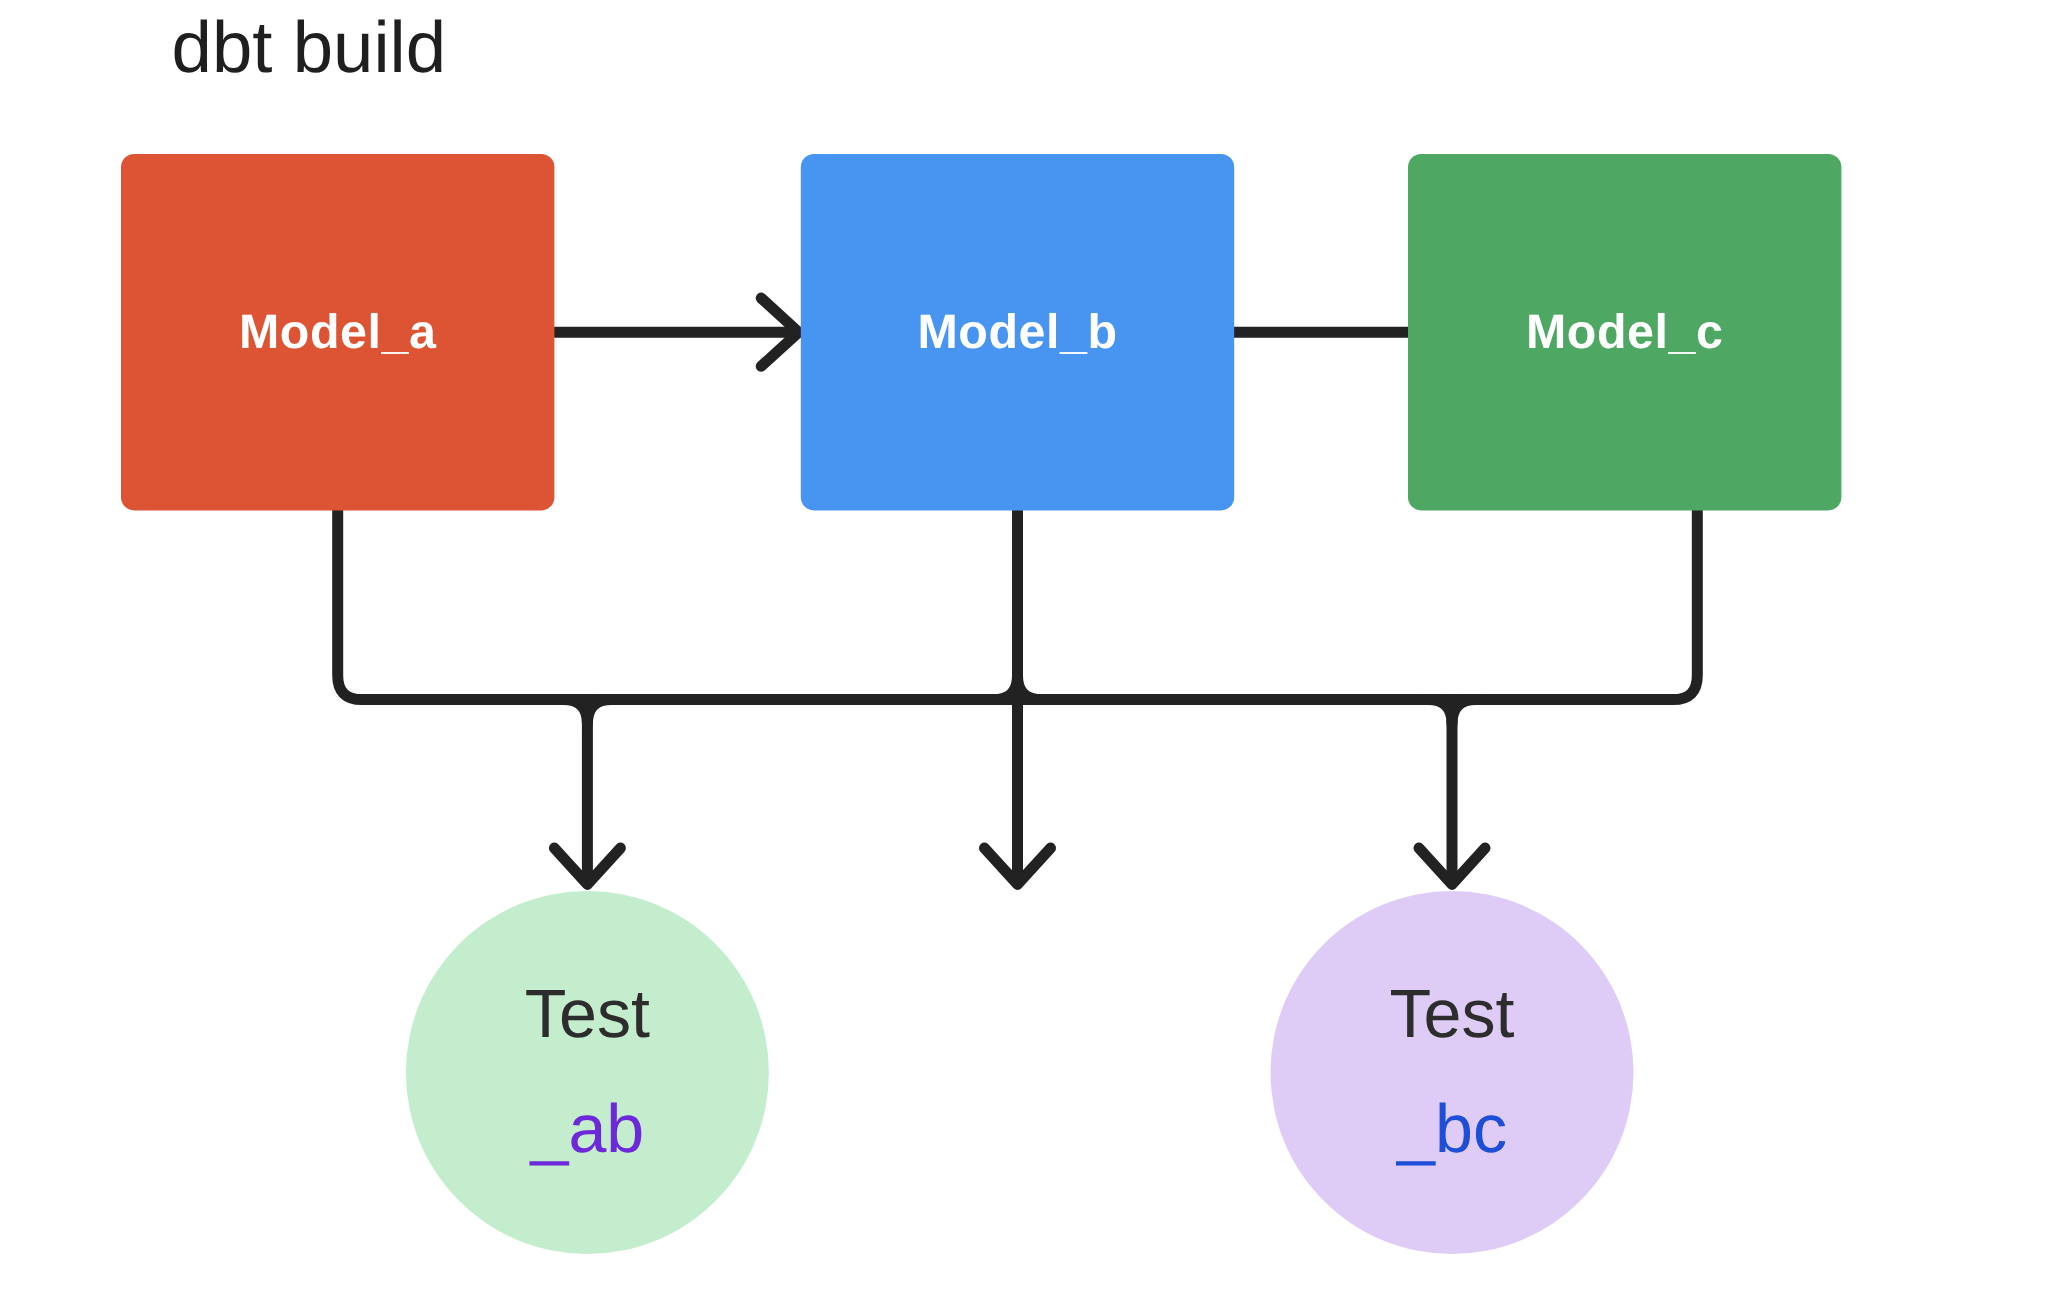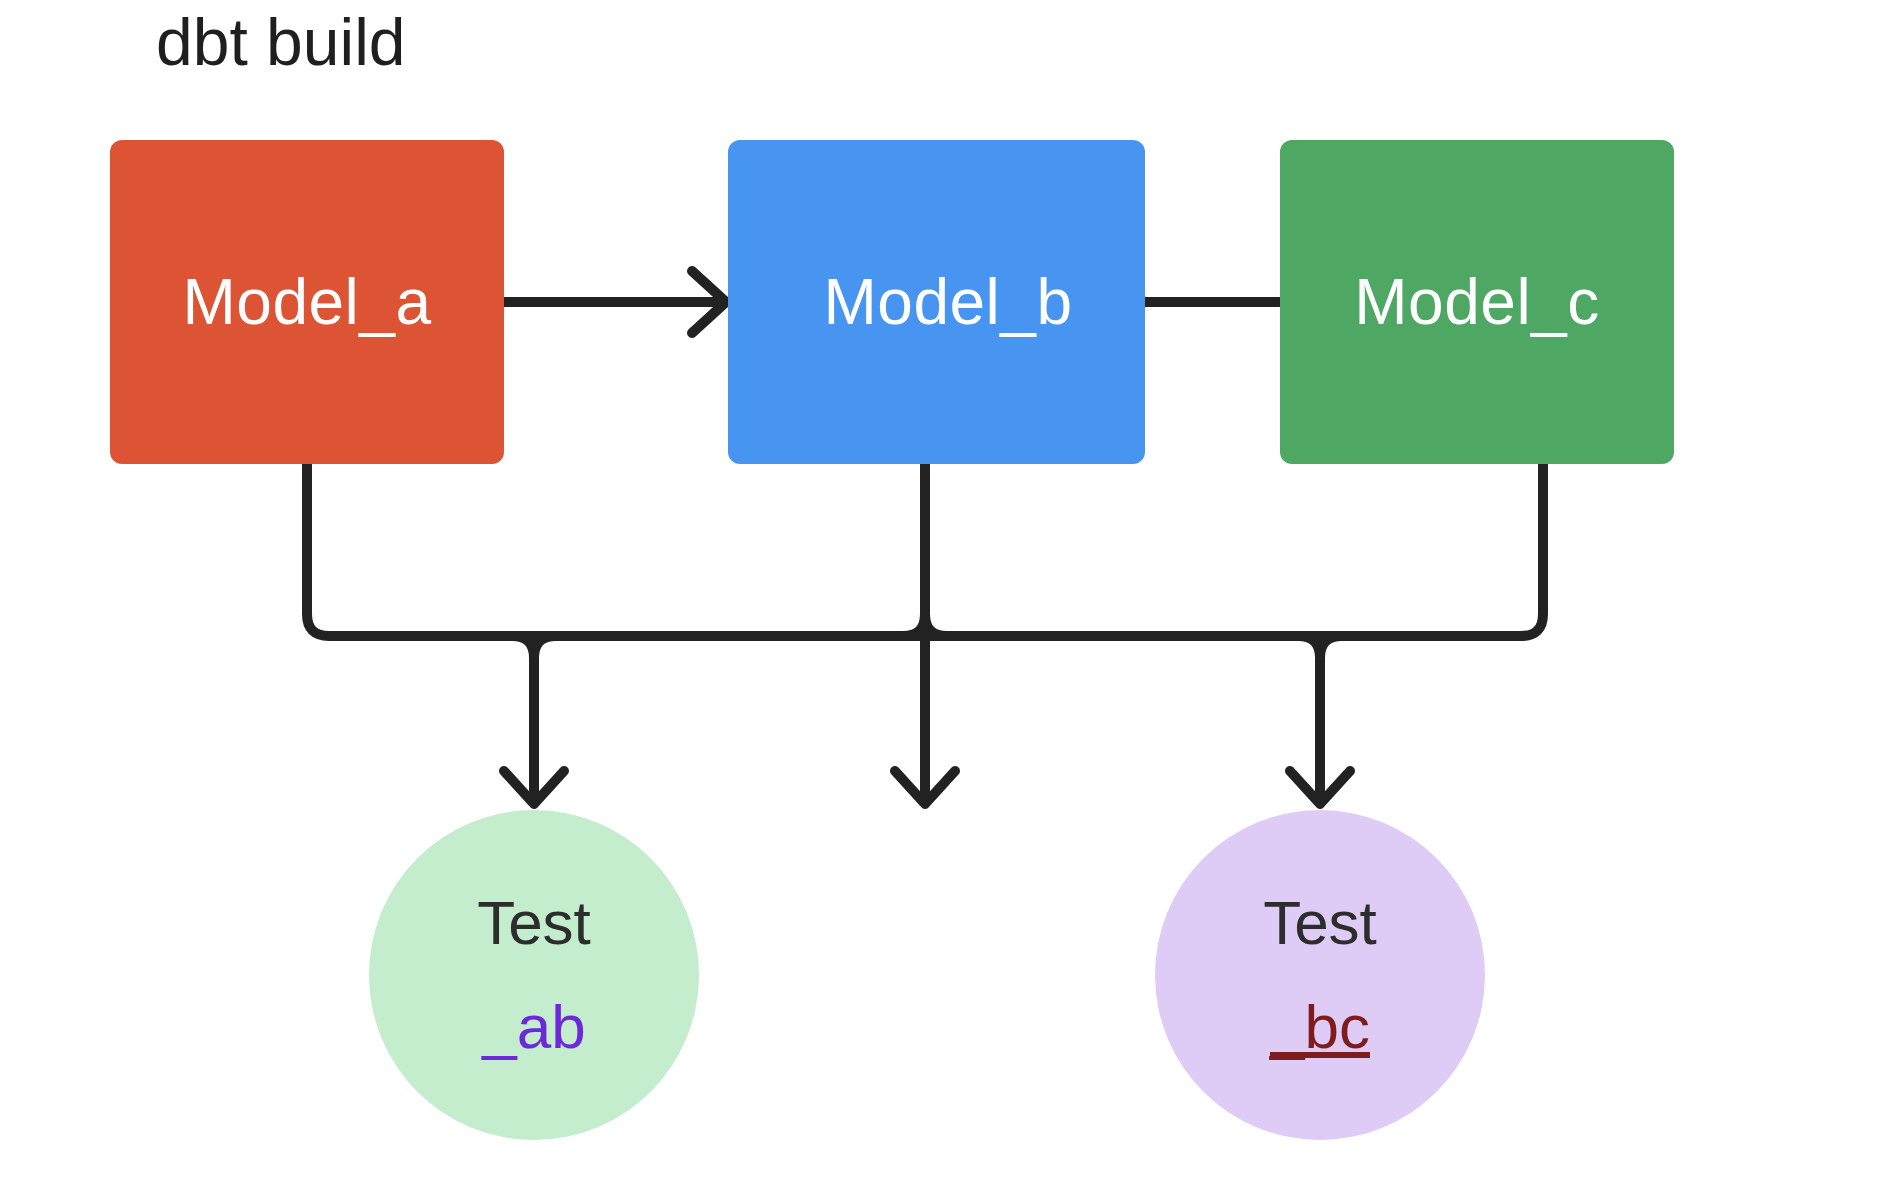--- a/index.html
+++ b/index.html
@@ -30,26 +30,26 @@
     position: absolute;
     top: 140px;
     width: 394px;
     height: 324px;
     border-radius: 12px;
     display: flex;
     align-items: center;
     justify-content: center;
   }
   .model-node .model-label {
-    font-size: 64px;
-    font-weight: 400;
+    font-size: 44px;
+    font-weight: 700;
     letter-spacing: 0.5px;
   }
   .model-a { left: 110px; }
-  .model-b { left: 728px; padding-left: 23px; }
+  .model-b { left: 728px; }
   .model-c { left: 1280px; }
   .test-node {
     position: absolute;
     top: 810px;
     width: 330px;
     height: 330px;
     border-radius: 50%;
     display: flex;
     flex-direction: column;
     align-items: center;
@@ -122,16 +122,16 @@
   </div>
 
   <div class="test-node test-ab" style="background: rgb(195, 237, 205);">
     <div class="test-label" style="color: rgb(45, 45, 45);">Test</div>
     <div class="test-label" style="color: #6d28d9;">_ab</div>
   </div>
 
 
   <div class="test-node test-bc" style="background: rgb(223, 204, 246);">
     <div class="test-label" style="color: rgb(45, 45, 45);">Test</div>
-    <div class="test-label" style="color: #7f1d1d; text-decoration: underline;">_bc</div>
+    <div class="test-label" style="color: #1d4ed8;">_bc</div>
   </div>
 
 </div>
 
 </body></html>

